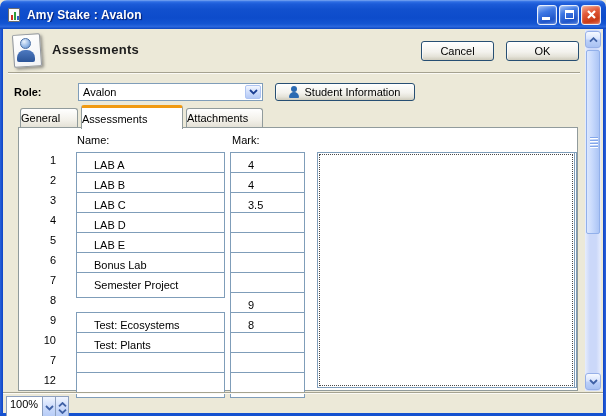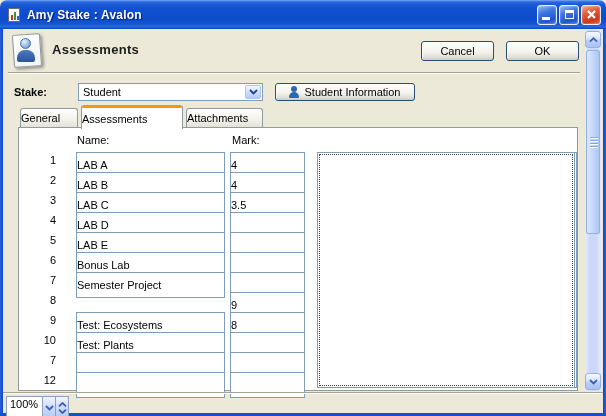--- a/index.html
+++ b/index.html
@@ -75,21 +75,21 @@
   .tab-attachments{left:186px;width:77px;}
 
   
   .panel{position:absolute;left:18px;top:127px;width:560px;height:264px;background:#fff;border:1px solid #919b9c;z-index:2;}
   .colhead{position:absolute;top:6px;}
   .colhead.name{left:58px;}
   .colhead.mark{left:213px;}
   .colhead.comments{left:300px;}
   .row{position:absolute;left:0;width:100%;height:20px;}
   .rownum{position:absolute;left:12px;top:2px;width:25px;text-align:right;}
-  .field{position:absolute;top:0;height:26px;border:1px solid #7f9db9;background:#fff;padding:0 0;
+  .field{position:absolute;top:0;height:26px;border:1px solid #7f9db9;background:#fff;padding:0 17px;
     font-family:"Liberation Sans",sans-serif;font-size:11px;color:#000;outline:none;border-radius:0;}
   .f-name{left:57px;width:149px;}
   .f-mark{left:211px;width:75px;}
   .comments{position:absolute;left:298px;top:24px;width:258px;height:236px;border:1px solid #7f9db9;background:#fff;}
   .comments-inner{position:absolute;inset:1px;border:1px dotted #4a4a4a;}
 
   
   .scrollbar{position:absolute;left:585px;top:30px;width:16px;height:361px;z-index:6;
     background:linear-gradient(90deg,#e7edfd 0%,#cbd8f9 30%,#cbd8f9 70%,#e7edfd 100%);}
   .sb-btn{position:absolute;left:0;width:16px;height:17px;border:1px solid #97b0e8;border-radius:3px;
@@ -148,23 +148,23 @@
     <span class="assess-card"></span>
       <span class="assess-head"></span>
       <span class="assess-body"></span>
   </div>
   <div class="page-title">Assessments</div>
   <div class="xp-btn btn-cancel">Cancel</div>
   <div class="xp-btn btn-ok">OK</div>
   <div class="hdr-divider"></div>
   <div class="hdr-divider2"></div>
 
-  <div class="role-label">Stake:</div>
+  <div class="role-label">Role:</div>
   <div class="combo">
-    <span class="combo-text">Student</span>
+    <span class="combo-text">Avalon</span>
     <span class="combo-btn">
       <svg width="9" height="6" viewBox="0 0 9 6">
         <path d="M1 1 L4.5 4.4 L8 1" stroke="#1b3f93" stroke-width="1.8" fill="none"></path>
       </svg>
     </span>
   </div>
   <div class="xp-btn btn-info">
     <span class="mini-person">
         <span class="h"></span>
         <span class="b"></span>

